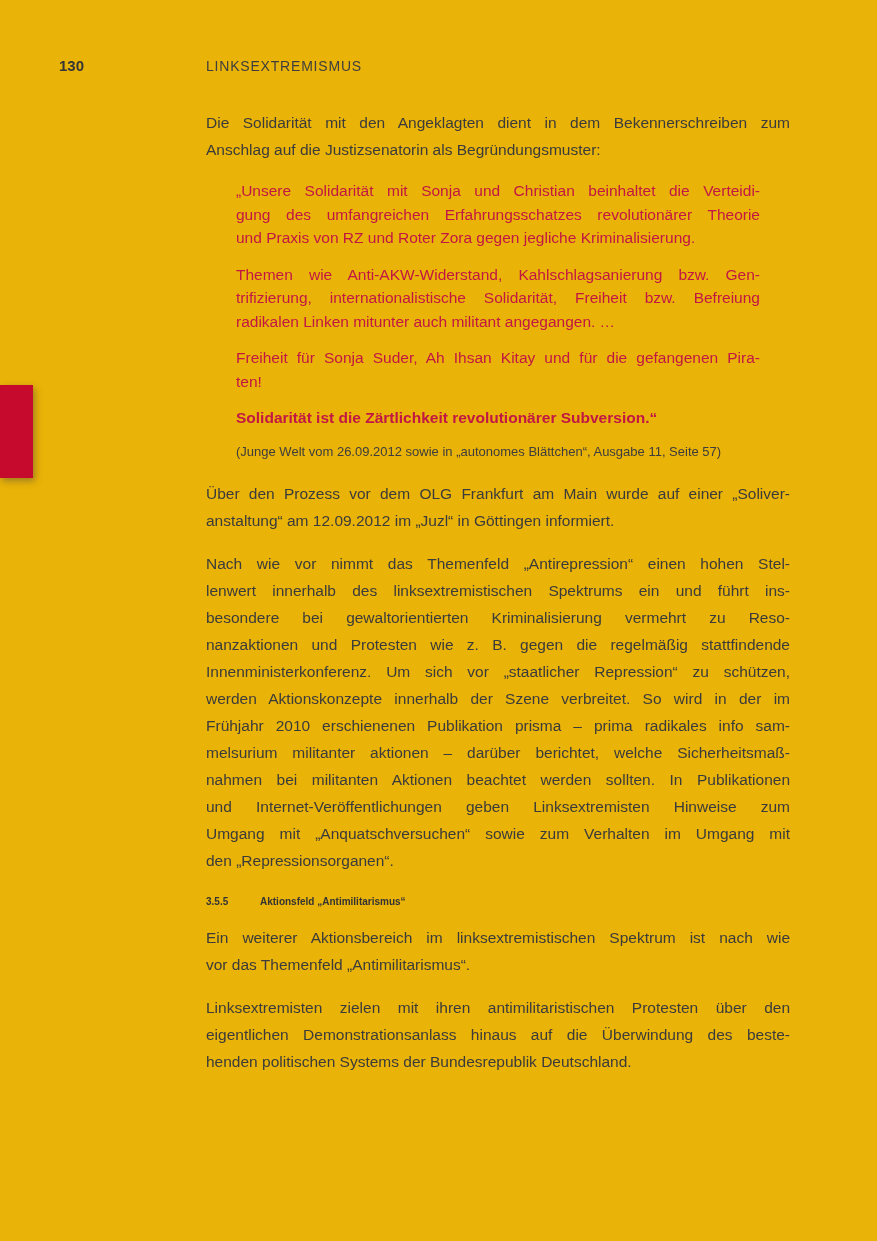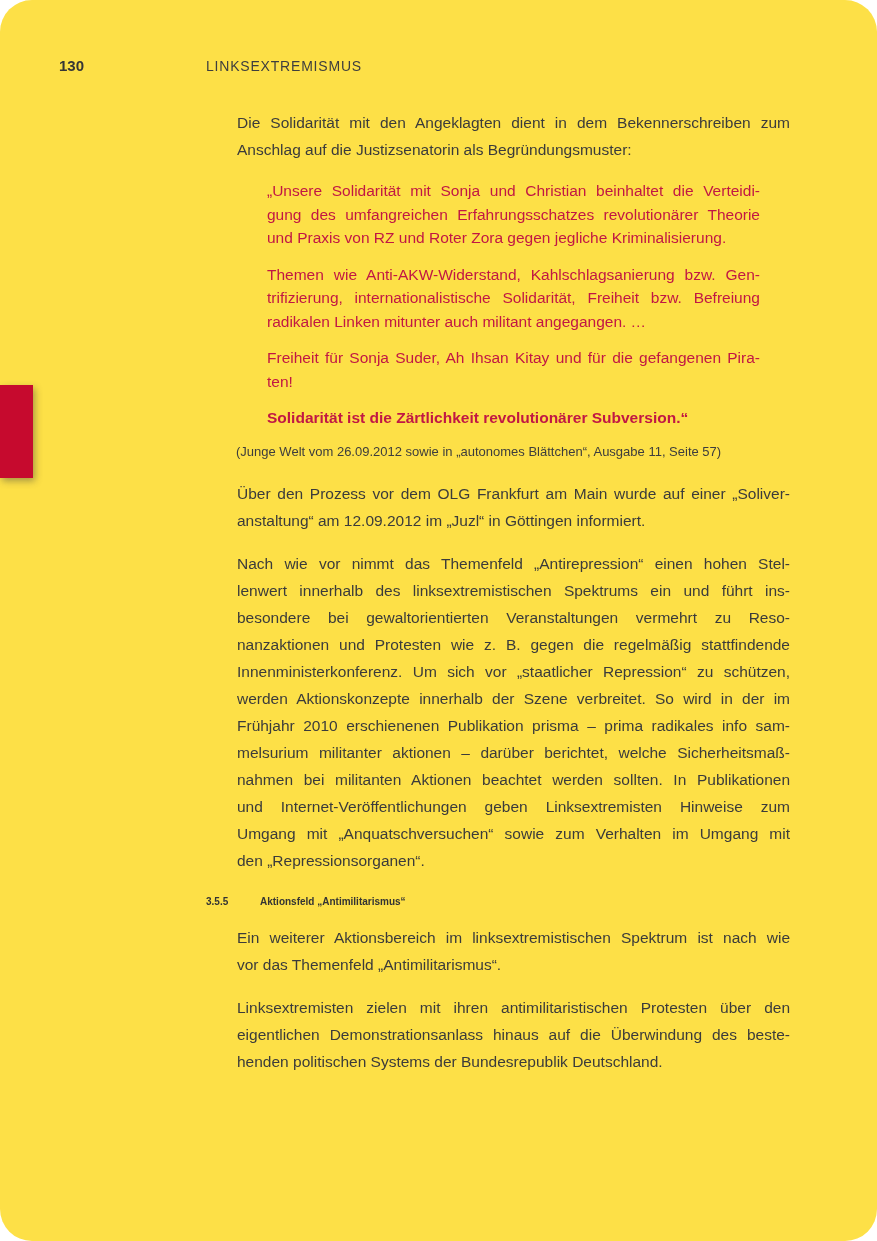--- a/index.html
+++ b/index.html
@@ -5,21 +5,21 @@
   * { margin: 0; padding: 0; box-sizing: border-box; }
   html, body { background: #ffffff; }
   body {
     width: 877px; height: 1241px;
     position: relative;
     overflow: hidden;
     font-family: "Liberation Sans", "DejaVu Sans", sans-serif;
     color: #3b3b3b;
     -webkit-font-smoothing: antialiased;
   }
-  .page { position: absolute; inset: 0; background: #fde047; border-radius: 32px; }
+  .page { position: absolute; inset: 0; background: #eab308; }
 
   
   .runhead {
     position: absolute; top: 57px; left: 0; right: 0; height: 20px;
   }
   .pagenum {
     position: absolute; left: 59px; top: 0;
     font-size: 15px; font-weight: bold; color: #363636;
   }
   .headtitle {
@@ -51,21 +51,21 @@
     font-size: 13px; line-height: 18px; color: #3d3d3d;
     margin: 4px 30px 19px 30px;
   }
   .section-heading {
     margin: 22px 0 17px 0;
     font-size: 10px; font-weight: bold; color: #343434;
   }
   .section-number { display: inline-block; width: 54px; }
 
   
-  .tline { text-align: justify; text-align-last: justify; margin-left: 31px; }
+  .tline { text-align: justify; text-align-last: justify; }
   .tline-last { text-align-last: left; }
 </style>
 </head>
 <body>
 
 <div class="page">
 
   <div class="runhead">
     <div class="pagenum">130</div>
     <div class="headtitle">LINKSEXTREMISMUS</div>
@@ -101,21 +101,21 @@
     <div class="citation">(Junge Welt vom 26.09.2012 sowie in „autonomes Blättchen“, Ausgabe 11, Seite 57)</div>
 
     <div class="body-par">
         <div class="tline">Über den Prozess vor dem OLG Frankfurt am Main wurde auf einer „Soliver-</div>
         <div class="tline tline-last">anstaltung“ am 12.09.2012 im „Juzl“ in Göttingen informiert.</div>
       </div>
 
     <div class="body-par">
         <div class="tline">Nach wie vor nimmt das Themenfeld „Antirepression“ einen hohen Stel-</div>
         <div class="tline">lenwert innerhalb des linksextremistischen Spektrums ein und führt ins-</div>
-        <div class="tline">besondere bei gewaltorientierten Veranstaltungen vermehrt zu Reso-</div>
+        <div class="tline">besondere bei gewaltorientierten Kriminalisierung vermehrt zu Reso-</div>
         <div class="tline">nanzaktionen und Protesten wie z. B. gegen die regelmäßig stattfindende</div>
         <div class="tline">Innenministerkonferenz. Um sich vor „staatlicher Repression“ zu schützen,</div>
         <div class="tline">werden Aktionskonzepte innerhalb der Szene verbreitet. So wird in der im</div>
         <div class="tline">Frühjahr 2010 erschienenen Publikation prisma – prima radikales info sam-</div>
         <div class="tline">melsurium militanter aktionen – darüber berichtet, welche Sicherheitsmaß-</div>
         <div class="tline">nahmen bei militanten Aktionen beachtet werden sollten. In Publikationen</div>
         <div class="tline">und Internet-Veröffentlichungen geben Linksextremisten Hinweise zum</div>
         <div class="tline">Umgang mit „Anquatschversuchen“ sowie zum Verhalten im Umgang mit</div>
         <div class="tline tline-last">den „Repressionsorganen“.</div>
       </div>

